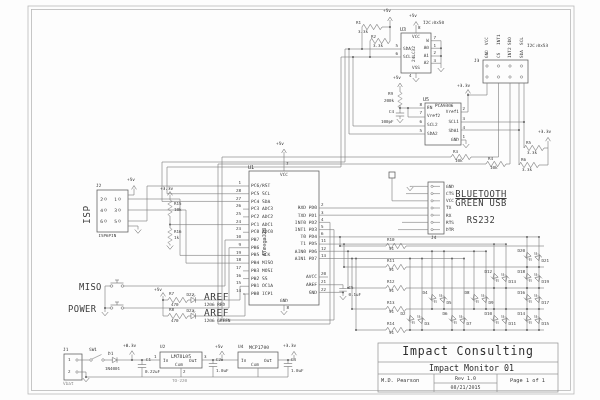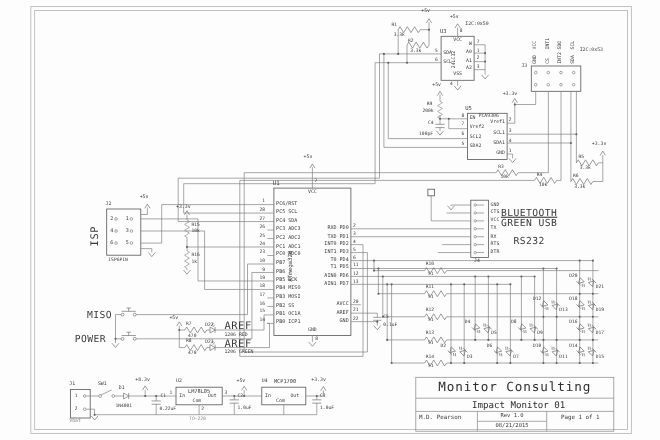--- a/index.html
+++ b/index.html
@@ -298,21 +298,21 @@
 <span class="lb t88 ctr" style="left:448px;top:199px;width:66px;">GREEN USB</span>
 <span class="lb t88 ctr" style="left:448px;top:216px;width:66px;">RS232</span>
 <span class="lb t95 rot" style="left:82px;top:223.5px;">ISP</span>
 <span class="lb t88" style="left:79px;top:282.5px;">MISO</span>
 <span class="lb t88" style="left:68px;top:304.5px;">POWER</span>
 <span class="lb t95" style="left:204px;top:292px;">AREF</span>
 <span class="lb t44" style="left:204px;top:302.5px;">1206 RED</span>
 <span class="lb t95" style="left:204px;top:308px;">AREF</span>
 <span class="lb t44" style="left:204px;top:318.5px;">1206 GREEN</span>
 
-<span class="lb ctr" style="left:380px;top:344.5px;width:176px;font-size:11.5px;letter-spacing:.8px;color:#2e2e2e;">Monitor Consulting</span>
+<span class="lb ctr" style="left:380px;top:344.5px;width:176px;font-size:11.5px;letter-spacing:.8px;color:#2e2e2e;">Impact Consulting</span>
 <span class="lb ctr" style="left:380px;top:364px;width:183px;font-size:8.3px;color:#2e2e2e;">Impact Monitor 01</span>
 <span class="lb t53" style="left:381px;top:378px;">M.D. Pearson</span>
 <span class="lb t5 ctr" style="left:436px;top:376px;width:59px;">Rev 1.0</span>
 <span class="lb t5 ctr" style="left:436px;top:385px;width:59px;">08/21/2015</span>
 <span class="lb t53 ctr" style="left:499px;top:378px;width:57px;">Page 1 of 1</span>
 
 <span class="lb t44" style="left:276px;top:142px;">+5v</span>
 <span class="lb t44" style="left:127px;top:178px;">+5v</span>
 <span class="lb t44" style="left:383px;top:9px;">+5v</span>
 <span class="lb t44" style="left:409px;top:14px;">+5v</span>

